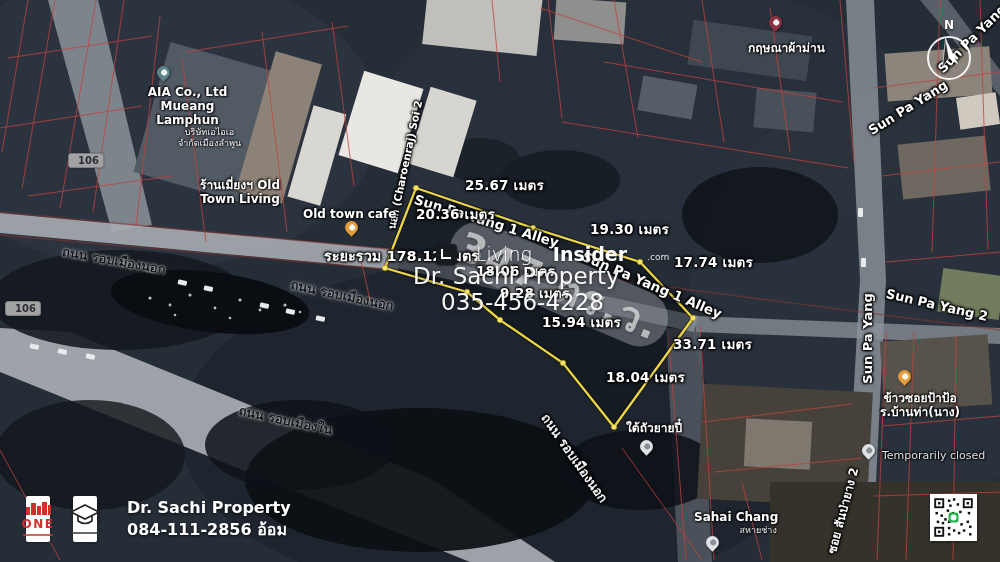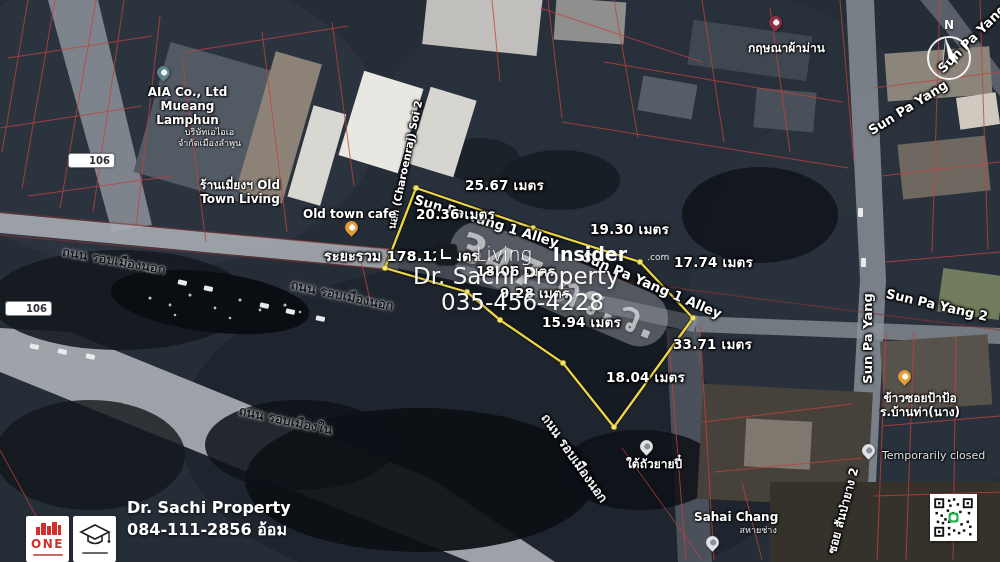--- a/index.html
+++ b/index.html
@@ -15,42 +15,42 @@
   .road-dark{position:absolute;color:#14171b;font-weight:700;font-size:13px;white-space:nowrap;
     text-shadow:0 0 2px rgba(255,255,255,.85),0 0 4px rgba(255,255,255,.5);}
   .road-light{color:#f3f4f6;font-weight:700;}
   .poi{position:absolute;color:#fff;font-weight:700;font-size:12px;line-height:1.15;text-align:center;
     text-shadow:-1px -1px 2px rgba(0,0,0,.9),1px 1px 2px rgba(0,0,0,.9),0 0 3px rgba(0,0,0,.8);}
   .poi .sub{display:block;font-size:9px;font-weight:400;opacity:.92;padding-left:44px;}
   .pin{position:absolute;width:13px;height:13px;border-radius:50% 50% 50% 0;
     transform:rotate(-45deg);box-shadow:0 1px 2px rgba(0,0,0,.55);}
   .pin::after{content:"";position:absolute;inset:3.5px;border-radius:50%;background:rgba(255,255,255,.92);}
   .pin.light::after{background:#8a9097;}
-  .shield{position:absolute;background:#ffffff;border:1px solid #7c7f83;border-radius:3px;
-    color:#2b2e33;font-size:10px;font-weight:700;padding:1px 4px 0 20px;line-height:12px;box-shadow:0 0 2px rgba(0,0,0,.4);}
+  .shield{position:absolute;background:#a3a3a3;border:1px solid #7c7f83;border-radius:3px;
+    color:#2b2e33;font-size:10px;font-weight:700;padding:1px 4px 0 9px;line-height:12px;box-shadow:0 0 2px rgba(0,0,0,.4);}
   .capsule{position:absolute;left:443px;top:256px;width:232px;height:56px;border-radius:32px;
     background:rgba(210,214,221,.33);transform:rotate(23deg);}
   .area-wm{position:absolute;left:443px;top:254px;width:232px;text-align:center;
     transform:rotate(23deg);font-size:40px;font-weight:700;letter-spacing:2px;
     color:rgba(255,255,255,.62);text-shadow:0 1px 3px rgba(0,0,0,.25);}
   .brand{position:absolute;left:436px;top:243px;display:flex;align-items:center;gap:19px;
     color:#fff;text-shadow:0 1px 3px rgba(0,0,0,.55);}
   .brand .cube{width:21px;height:21px;background:#171a1f;border-radius:4px;position:relative;box-shadow:0 1px 2px rgba(0,0,0,.5);}
   .brand .cube::before{content:"";position:absolute;left:5px;top:5px;width:8px;height:8px;
     border-left:2.5px solid #fff;border-bottom:2.5px solid #fff;}
   .brand .t1{font-size:19px;font-weight:300;}
   .brand .t2{font-size:19px;font-weight:700;margin-left:2px;}
   .brand .t3{font-size:9px;opacity:.85;margin-left:1px;align-self:flex-end;padding-bottom:3px;}
   .wm-line{position:absolute;color:rgba(255,255,255,.97);font-size:23px;font-weight:400;
     text-shadow:0 1px 4px rgba(0,0,0,.65);}
   .compass{position:absolute;left:916px;top:18px;width:66px;height:70px;}
   .compass .n{position:absolute;left:50%;top:0;transform:translateX(-50%);color:#fff;font-size:12px;
     font-weight:700;text-shadow:0 1px 2px rgba(0,0,0,.8);}
-  .footer-box{position:absolute;width:43px;height:46px;background:#fff;border-radius:2px;
-    display:flex;flex-direction:column;align-items:center;justify-content:center;gap:4px;box-shadow:0 1px 3px rgba(0,0,0,.4);margin-top:20px;}
+  .footer-box{position:absolute;width:24px;height:46px;background:#fff;border-radius:2px;
+    display:flex;flex-direction:column;align-items:center;justify-content:center;gap:4px;box-shadow:0 1px 3px rgba(0,0,0,.4);}
   .one-word{color:#d2302a;font-weight:700;font-size:12px;letter-spacing:1.5px;line-height:11px;}
   .micro{width:30px;height:2px;background:#c2423c;opacity:.8;border-radius:1px;}
   .micro.dark{background:#444;height:2px;width:26px;}
   .ftr-text{position:absolute;color:#fff;font-weight:700;font-size:16px;
     text-shadow:0 1px 3px rgba(0,0,0,.8);}
   .qr{position:absolute;left:930px;top:494px;width:47px;height:47px;background:#fff;padding:3px;box-shadow:0 1px 3px rgba(0,0,0,.5);}
 </style>
 </head>
 <body>
 
@@ -249,21 +249,21 @@
 
   <span class="pin light" style="left:862px;top:444px;background:#dfe3e6;"></span>
   <div class="poi" style="left:882px;top:450px;font-size:11px;font-weight:500;color:#dcdee0;">Temporarily closed</div>
 
   <div class="poi" style="left:694px;top:511px;">
     <span>Sahai Chang</span>
     <span class="sub">สหายช่าง</span>
   </div>
   <span class="pin light" style="left:706px;top:536px;background:#dfe3e6;"></span>
 
-  <div class="poi" style="left:626px;top:422px;margin-top:36px;">ใต้ถัวยายปี๋</div>
+  <div class="poi" style="left:626px;top:422px;">ใต้ถัวยายปี๋</div>
   <span class="pin light" style="left:640px;top:440px;background:#dfe3e6;"></span>
 
   <div class="brand">
     <span class="cube"></span>
     <span class="t1">Living</span>
       <span class="t2">Insider</span>
       <span class="t3">.com</span>
   </div>
   <div class="wm-line" style="left:413px;top:263px;">Dr. Sachi Property</div>
   <div class="wm-line" style="left:441px;top:289px;">035-456-4228</div>

